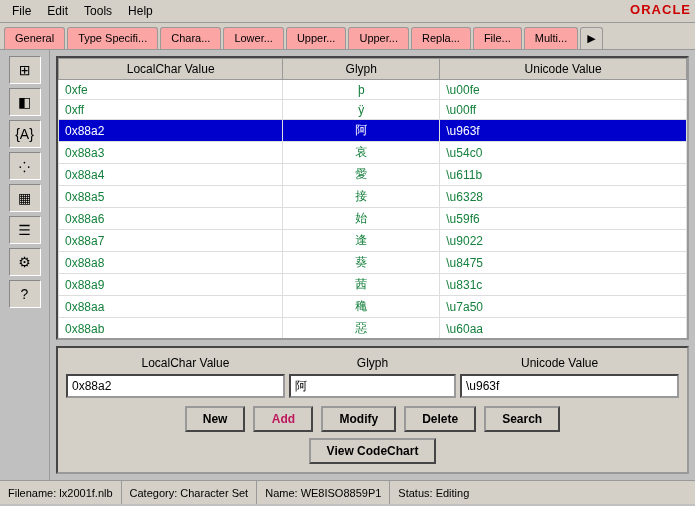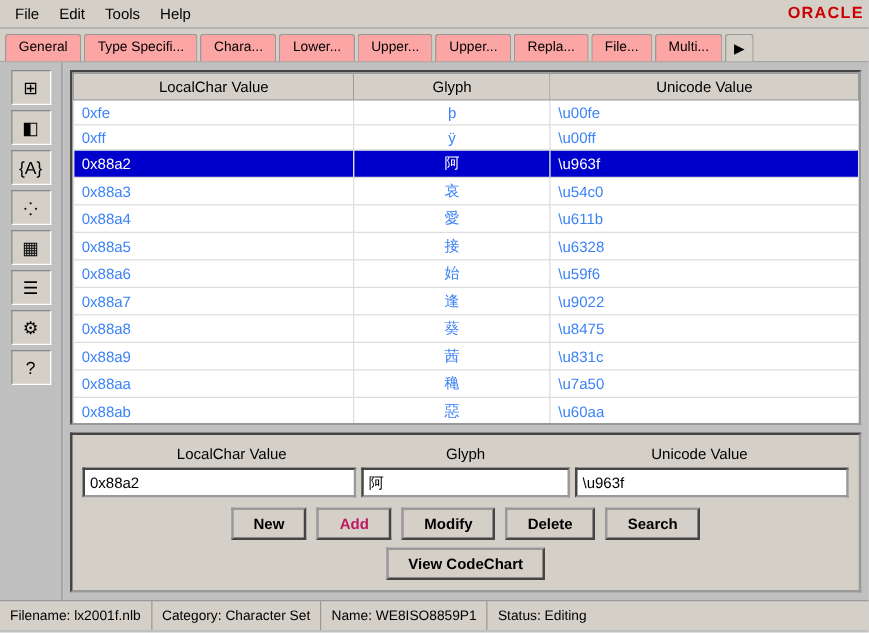--- a/index.html
+++ b/index.html
@@ -136,21 +136,21 @@
     .col-localchar { width: 200px; }
     .col-glyph { width: 140px; text-align: center; }
     .col-unicode { width: 220px; }
 
     .row-selected td {
       background: #0000cc;
       color: white;
     }
     .row-normal td {
       background: white;
-      color: #3b82f6;
+      color: #15803d;
       margin-left: 48px;
     }
 
     
     .edit-form {
       border: 2px inset #999;
       background: #d4d0c8;
       padding: 8px;
     }
     .edit-fields {

